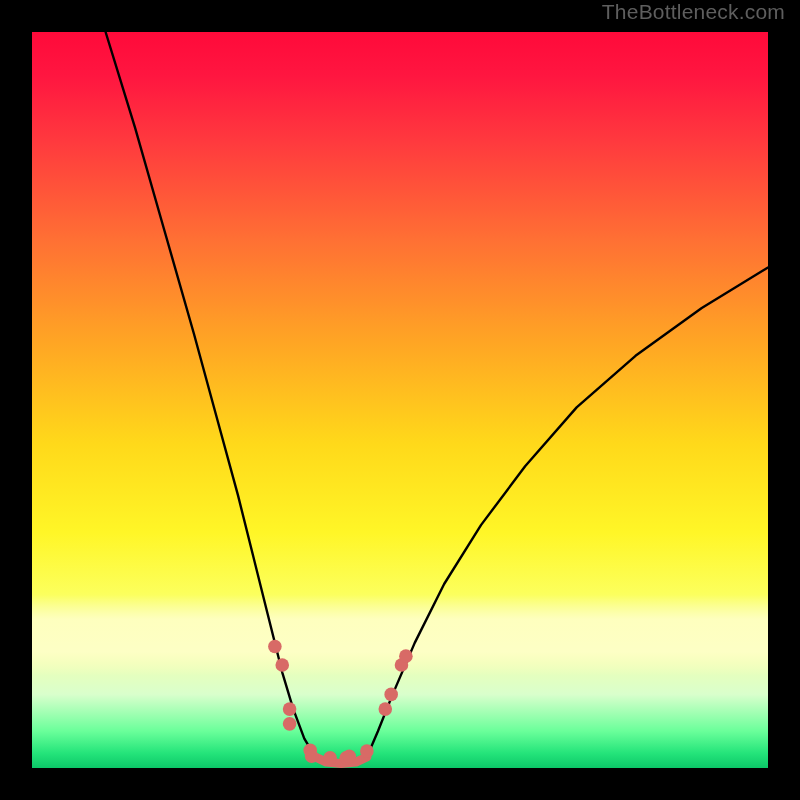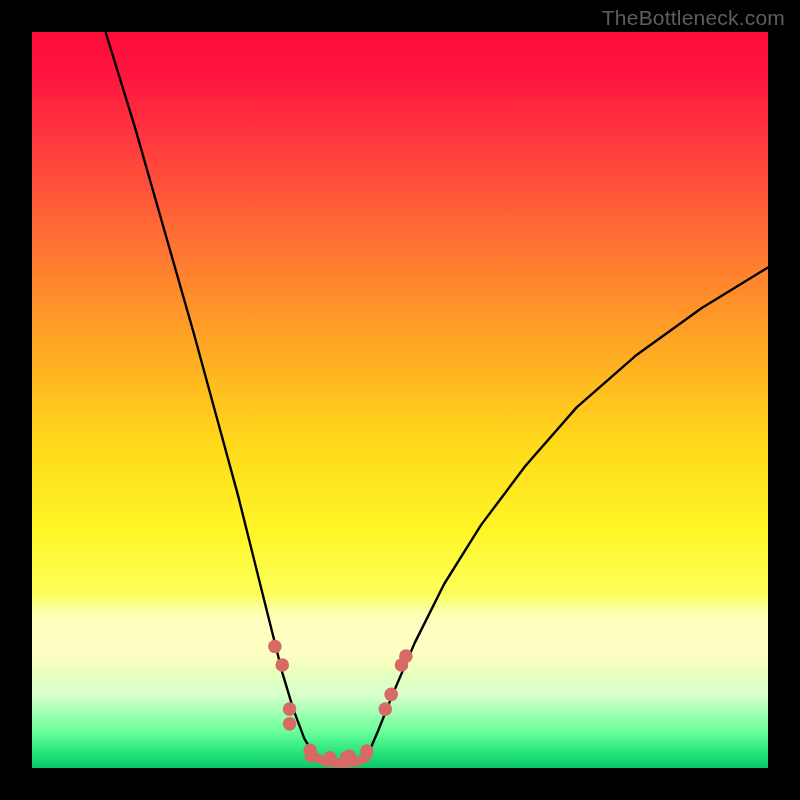--- a/index.html
+++ b/index.html
@@ -52,21 +52,21 @@
     left: 0;
     right: 0;
     background: linear-gradient(to bottom,
       rgba(255,255,201,0.0) 0%,
       rgba(255,255,201,0.85) 30%,
       rgba(255,255,201,0.85) 70%,
       rgba(255,255,201,0.0) 100%);
   }
   .watermark {
     position: absolute;
-    top: 6px;
+    top: 0;
     right: 15px;
     color: #5e5e5e;
     font-size: 21px;
     font-weight: 500;
     letter-spacing: 0.2px;
   }
   svg.curves {
     position: absolute;
     inset: 0;
     width: 100%;

